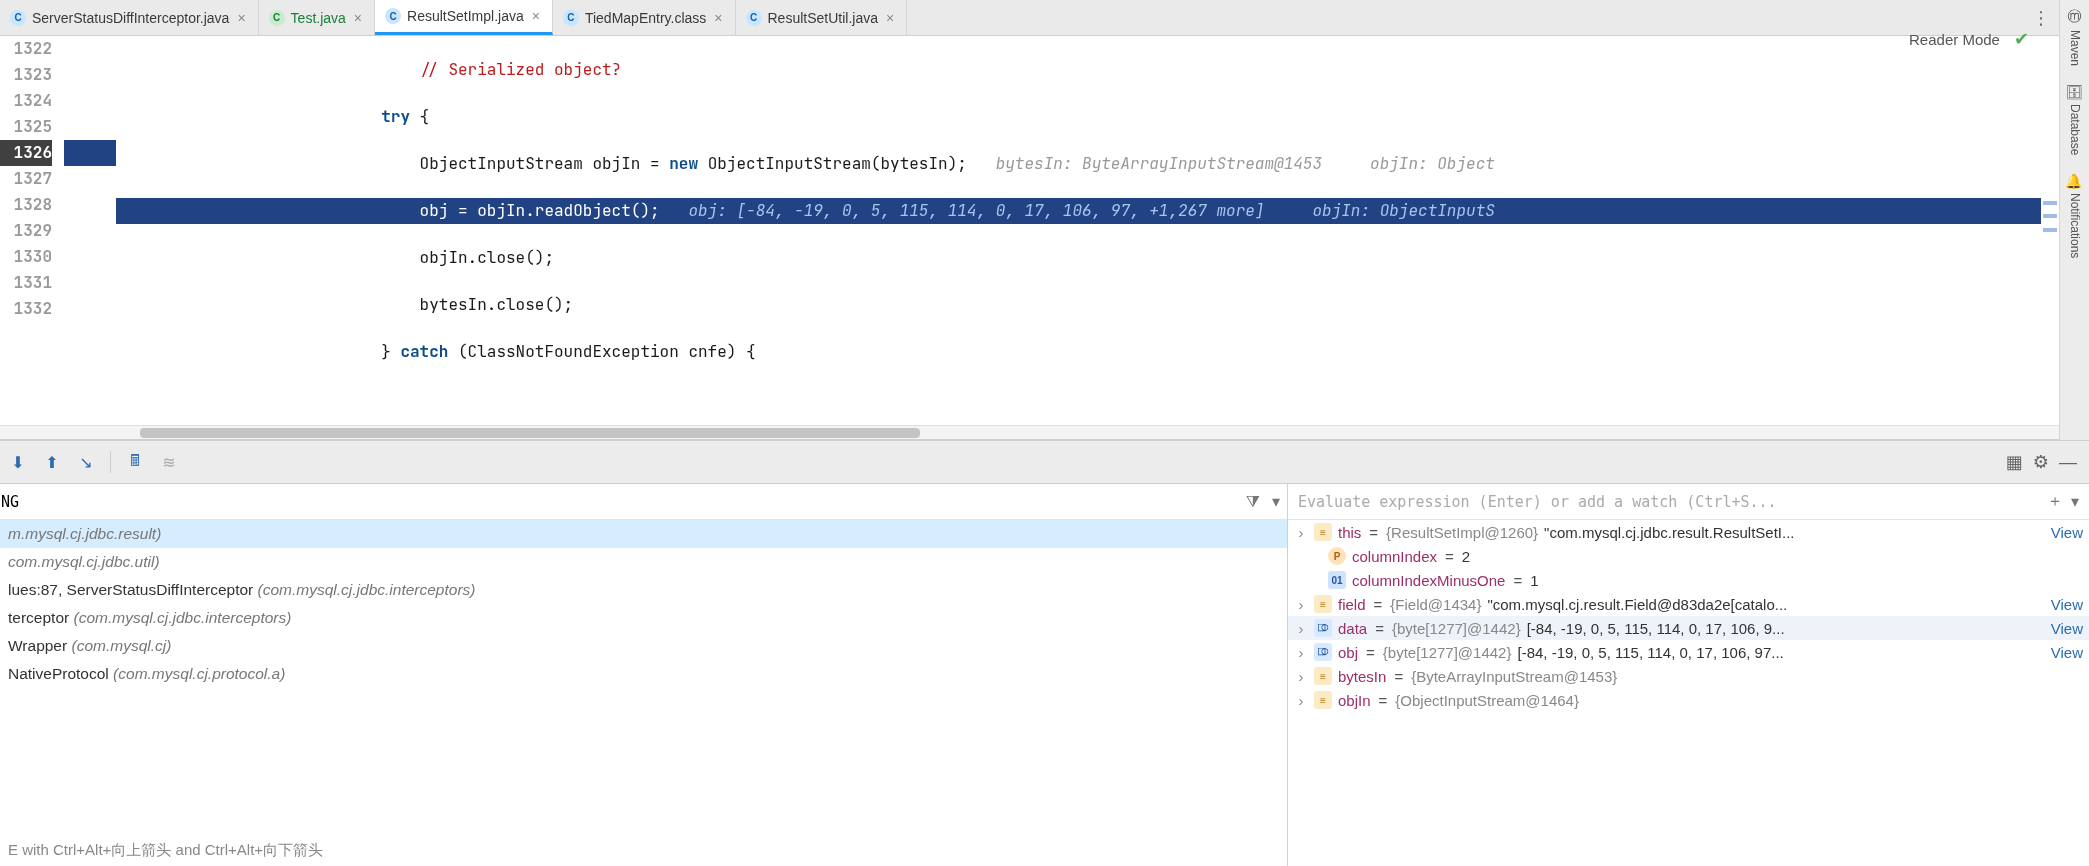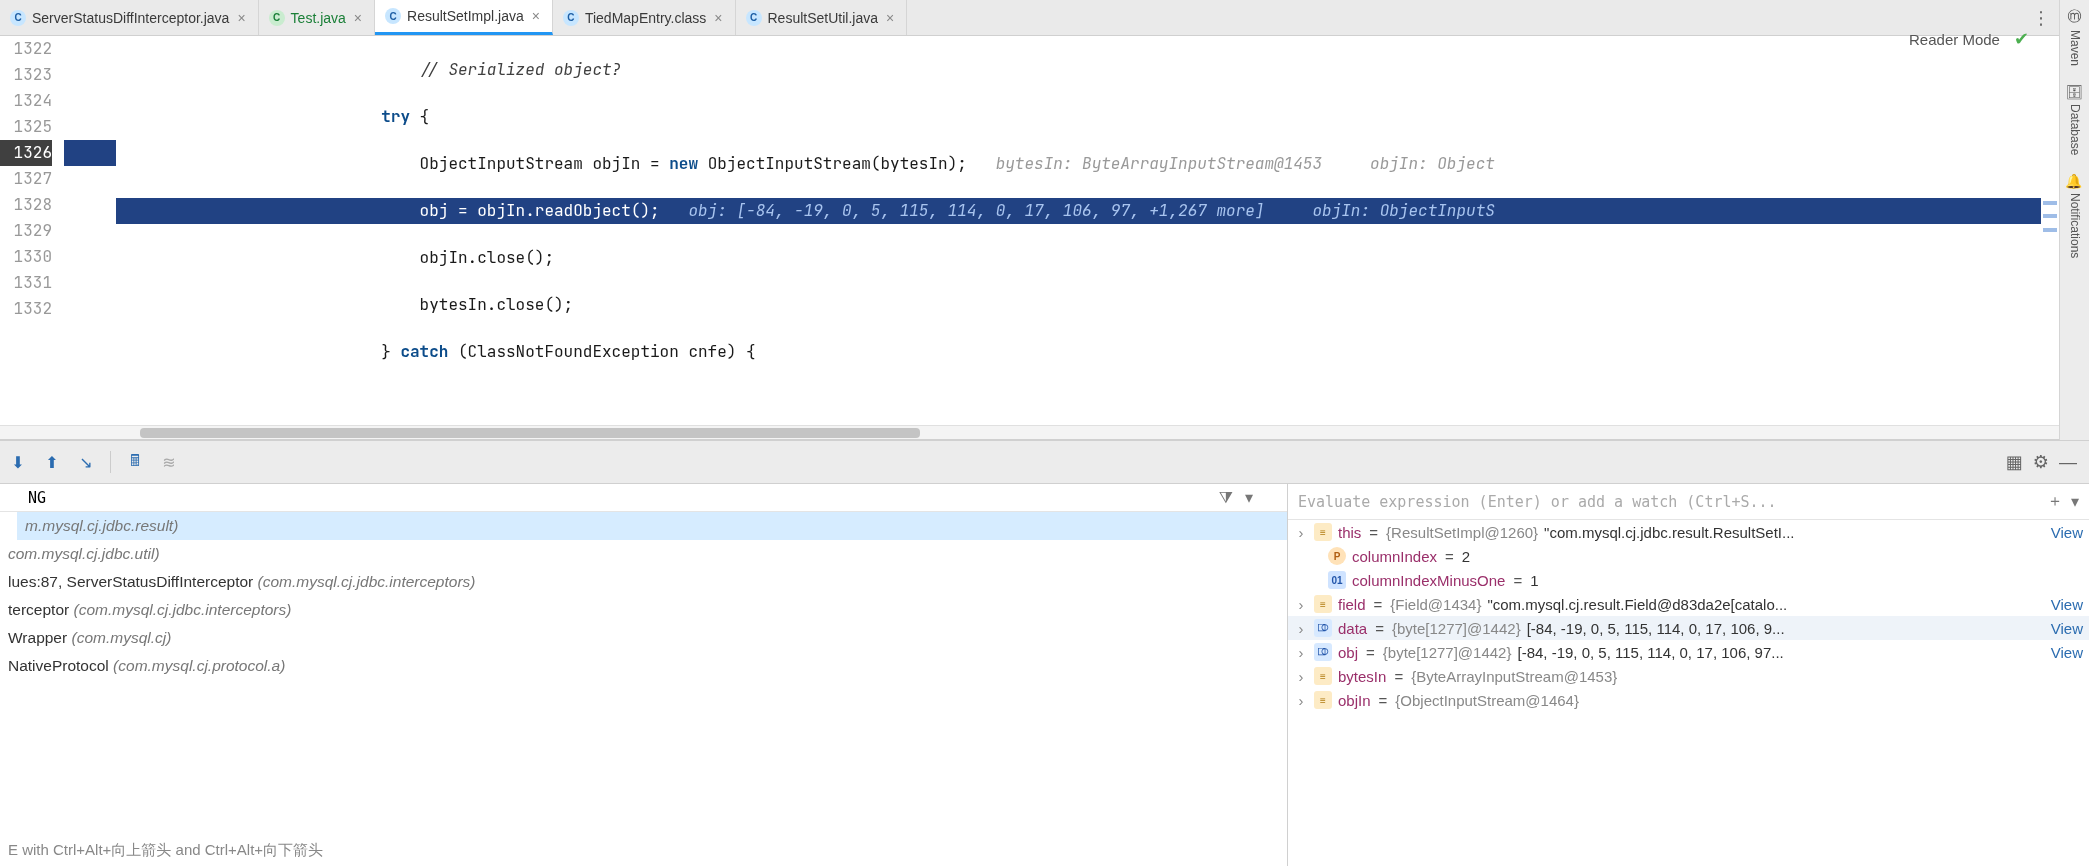--- a/index.html
+++ b/index.html
@@ -98,30 +98,30 @@
     color: #999;
     background:#fff;
     user-select:none;
   }
   .fold-gutter {
     width: 52px;
     background:#fff;
   }
   .code-lines { flex:1; background:#fff; position:relative; white-space:pre; overflow:hidden;}
   .line { height:26px; line-height:26px; }
-  .gutter .line { padding-right:0;}
+  .gutter .line { padding-right:0;font-weight:bold;}
   .code-lines .line { padding-left: 6px;}
   .hl-line { background:#214283; color:#fff; }
   .hl-line .c-kw, .hl-line .c-str, .hl-line .c-hint, .hl-line .c-txt { color:#fff;}
   .hl-line .c-hint2 { color:#a8c4ef; font-style:italic;}
   .gutter .hl-line { background:#404040; color:#fff;}
   .fold-gutter .line.hl-line { background:#214283;}
   .c-kw { color:#0c4c8a; font-weight:bold;}
   .c-txt { color:#1a1a1a;}
-  .c-cmt { color:#404040; font-style:italic;}
+  .c-cmt { color:#b91c1c; }
   .c-hint { color:#999; font-style:italic;}
   .c-hint2 { color:#999; font-style:italic;}
   .code-hscroll {
     height:14px; background:#f4f4f4; border-top:1px solid #e0e0e0;
     position:relative;
   }
   .code-hscroll .thumb {
     position:absolute; left:140px; width:780px; height:10px; top:2px;
     background:#c4c4c4; border-radius:4px;
   }
@@ -177,44 +177,44 @@
     background:#fff;
     overflow:hidden;
   }
   .frames-panel {
     width: 1288px;
     display:flex;
     flex-direction:column;
     border-right:1px solid #d0d0d0;
   }
   .frames-header {
-    height:28px;
+    height:36px;
     display:flex;
     align-items:center;
-    padding:0 28px;
+    padding:0 1px;
     border-bottom:1px solid #e4e4e4;
   }
   .frames-header input {
     flex:1;
     border:none;
     outline:none;
     font-size:15px;
     font-family: Consolas, monospace;
   }
   .frames-header .filt { color:#777; font-size:16px; padding:0 6px; cursor:pointer;}
   .frames-list { flex:1; overflow:hidden; font-size:15.5px;}
   .frame-row {
     padding: 5px 8px;
     color:#333;
     white-space:nowrap;
     overflow:hidden;
     text-overflow:ellipsis;
     cursor:pointer;
   }
-  .frame-row.sel { background:#d6ecff;margin-left:17px;}
+  .frame-row.sel { background:#d6ecff;}
   .frame-row .pkg { font-style:italic; color:#777;}
   .frames-hint {
     padding:6px 8px; color:#888; font-size:15px;
   }
 
   .vars-panel {
     flex:1;
     display:flex;
     flex-direction:column;
     justify-content:space-between;

